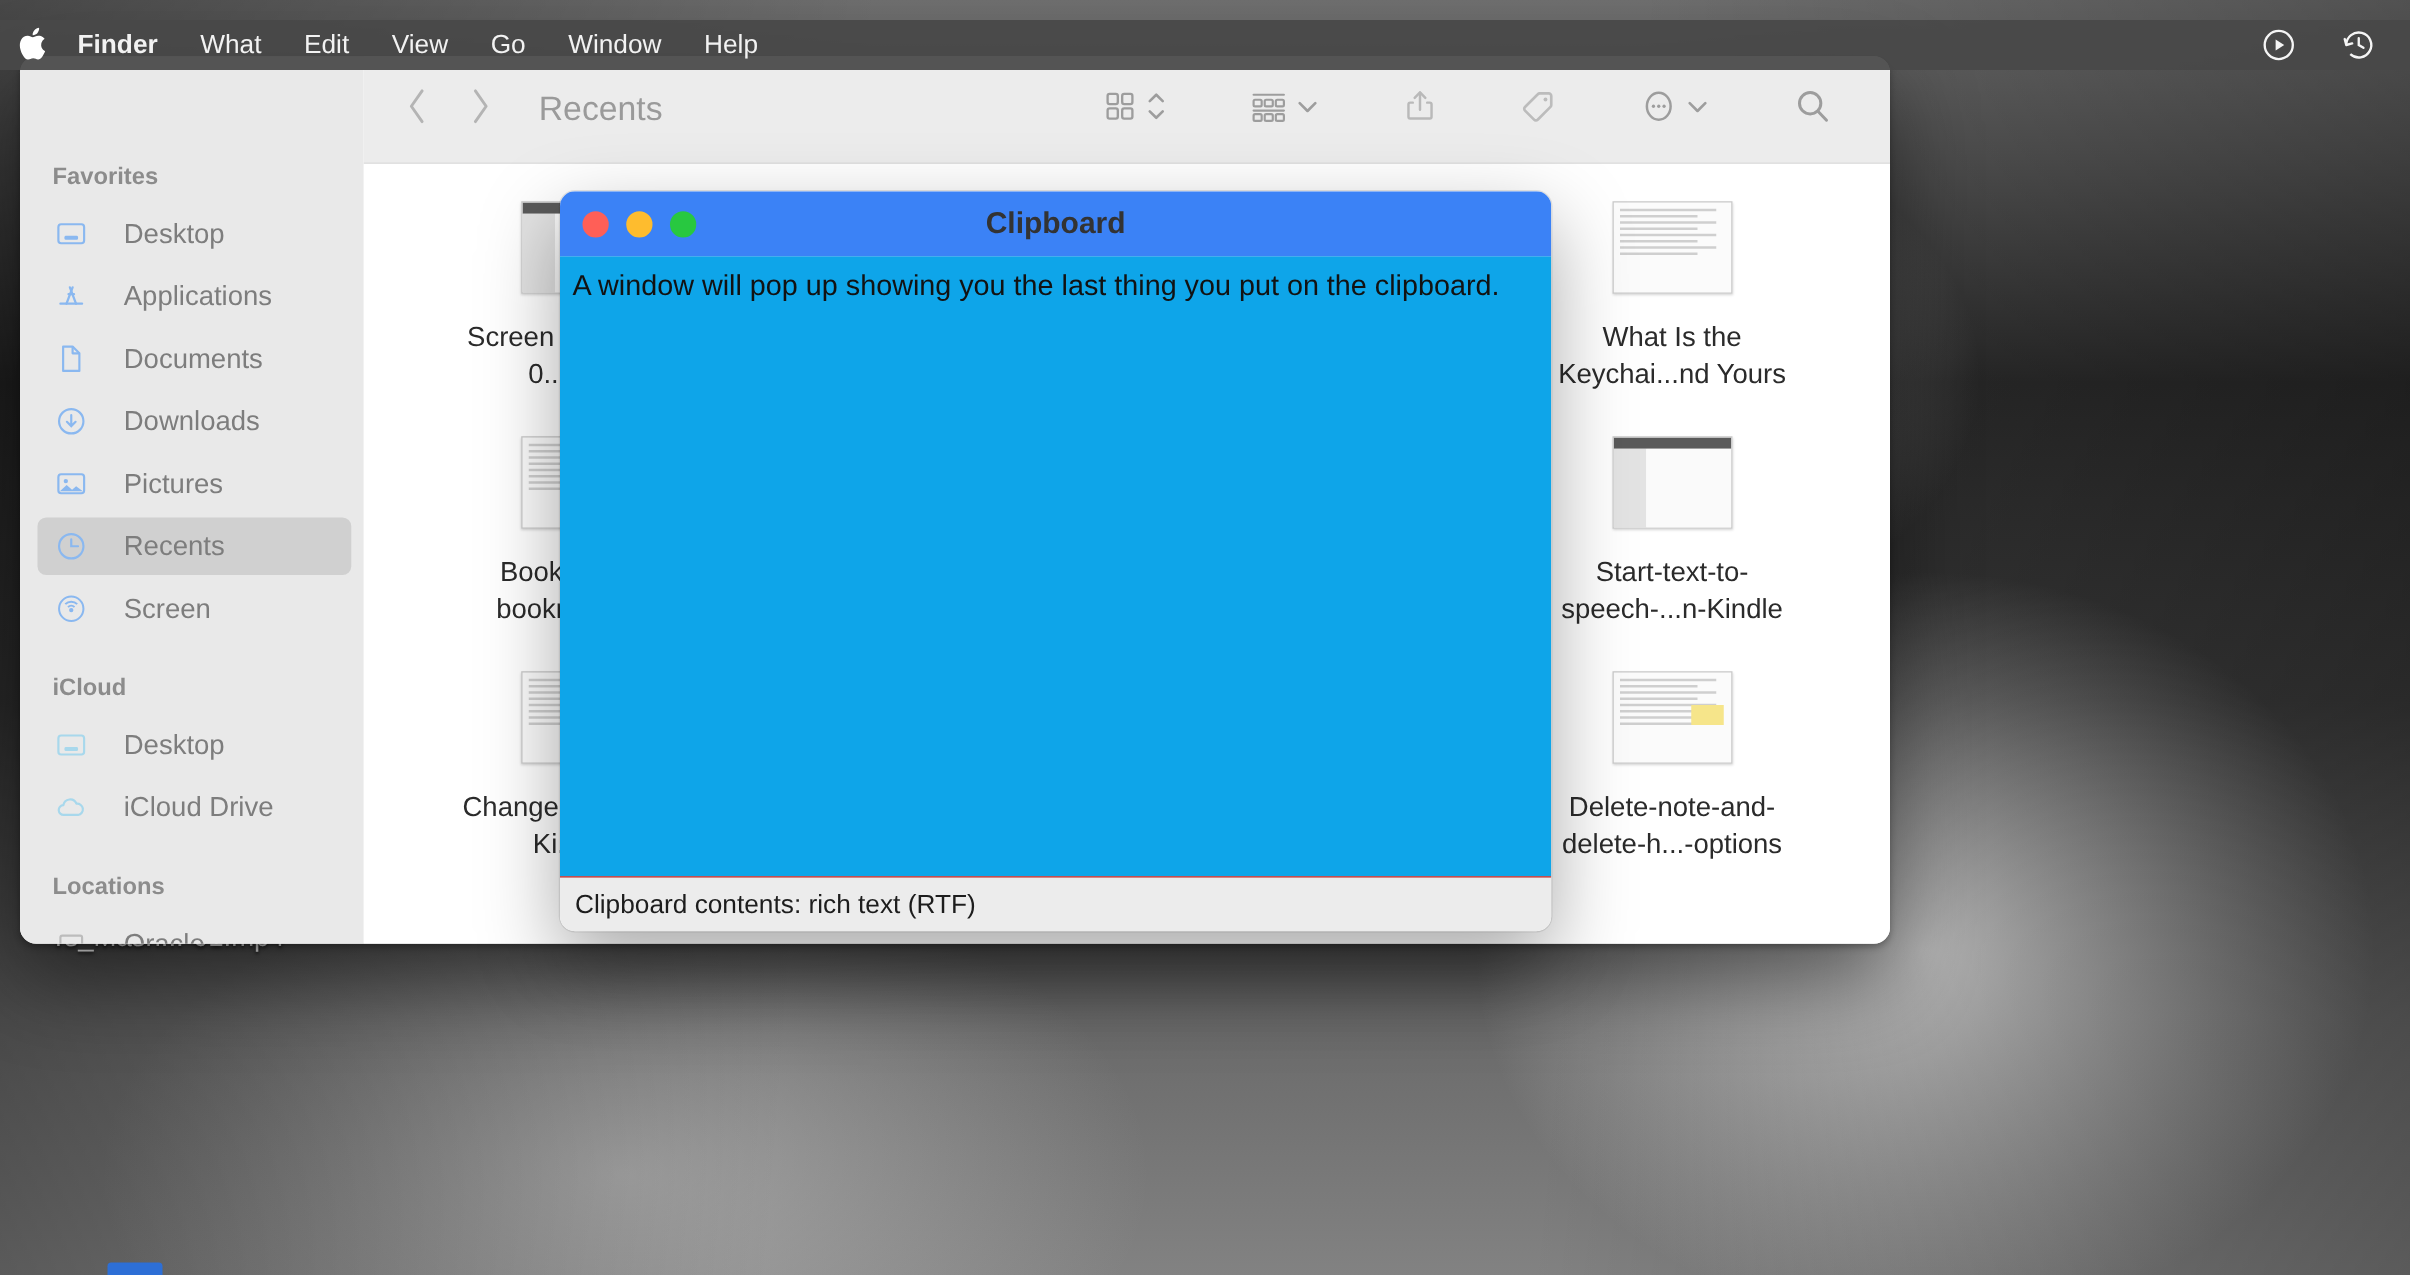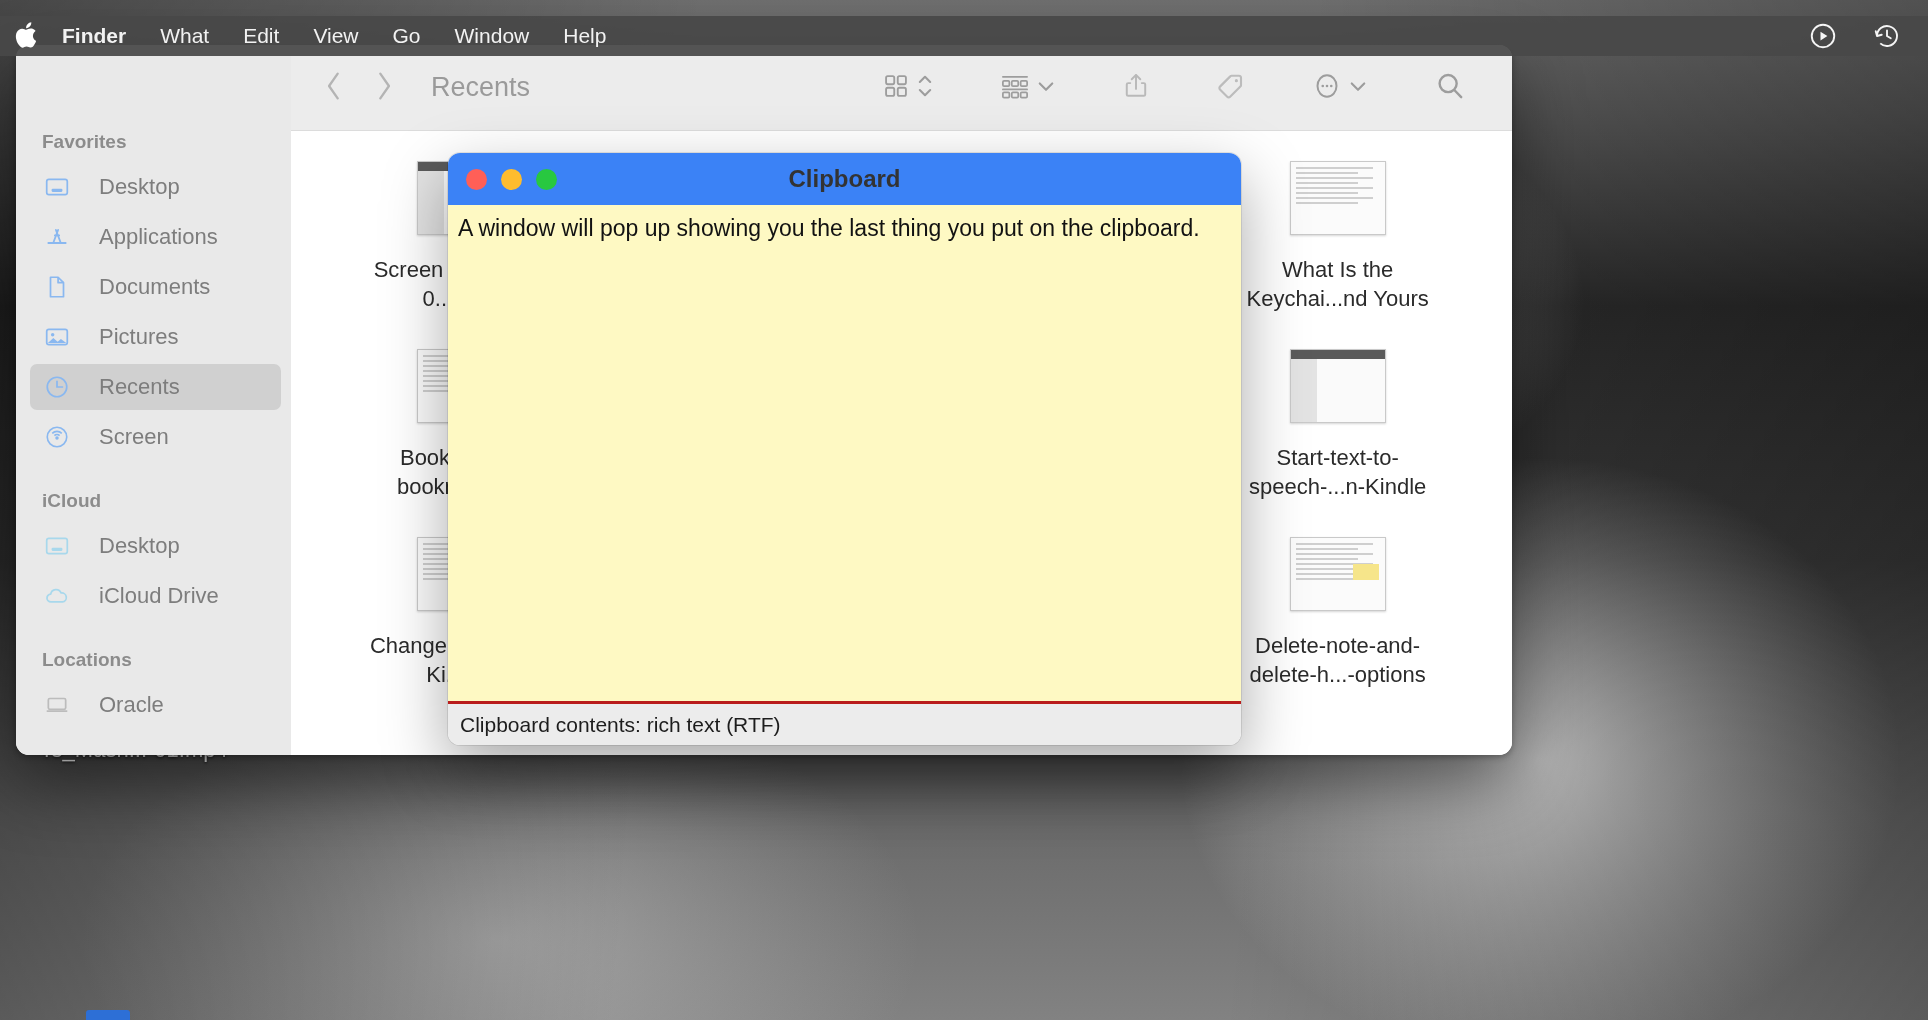--- a/index.html
+++ b/index.html
@@ -161,28 +161,28 @@
   .light { width: 21px; height: 21px; border-radius: 50%; }
   .light.red { background: #ff5f57; }
   .light.yellow { background: #febc2e; }
   .light.green { background: #28c840; }
   #cb-title {
     position: absolute; left: 0; right: 0; text-align: center;
     font-size: 24px; font-weight: bold; color: #333333;
     pointer-events: none;
   }
   #cb-body {
-    flex: 1; background: #fef9c3; padding: 8px 10px 11px 10px;
+    flex: 1; background: #0ea5e9; padding: 8px 10px 11px 10px;
     overflow: hidden;
   }
   #cb-text { font-size: 23px; color: #121212; line-height: 1.35; }
   #cb-status {
     height: 44px; flex: 0 0 44px;
     background: #ececec;
-    border-top: 3px solid #b91c1c;
+    border-top: 1px solid #b91c1c;
     display: flex; align-items: center;
     padding-left: 12px;
     font-size: 21px; color: #1d1d1d;
   }
 
   
   #desktop-file-label {
     position: absolute;
     left: 16px; top: 735px;
     width: 240px;
@@ -274,20 +274,29 @@
       <div class="side-item">
         <span class="ic">
           <svg width="26" height="26" viewBox="0 0 24 24" fill="none" stroke="#8ab8f0" stroke-width="1.6" stroke-linejoin="round">
             <path d="M6 3h7l5 5v13H6z"></path>
             <path d="M13 3v5h5"></path>
           </svg>
         </span>
         <span class="lbl">Documents</span>
       </div>
 
+      <div class="side-item">
+        <span class="ic">
+          <svg width="26" height="26" viewBox="0 0 24 24" fill="none" stroke="#8ab8f0" stroke-width="1.6" stroke-linecap="round">
+            <circle cx="12" cy="12" r="9"></circle>
+            <path d="M12 7.5v8M8.8 12.4L12 15.6l3.2-3.2"></path>
+          </svg>
+        </span>
+        <span class="lbl">Downloads</span>
+      </div>
 
       <div class="side-item">
         <span class="ic">
           <svg width="26" height="26" viewBox="0 0 24 24" fill="none" stroke="#8ab8f0" stroke-width="1.6">
             <rect x="2.5" y="5" width="19" height="14" rx="2"></rect>
             <circle cx="8" cy="10" r="1.6" fill="#8ab8f0" stroke="none"></circle>
             <path d="M3.6 17.6l5-4.6 4 3.4 3-2.6 5 3.8z" fill="#8ab8f0" stroke="none"></path>
           </svg>
         </span>
         <span class="lbl">Pictures</span>

